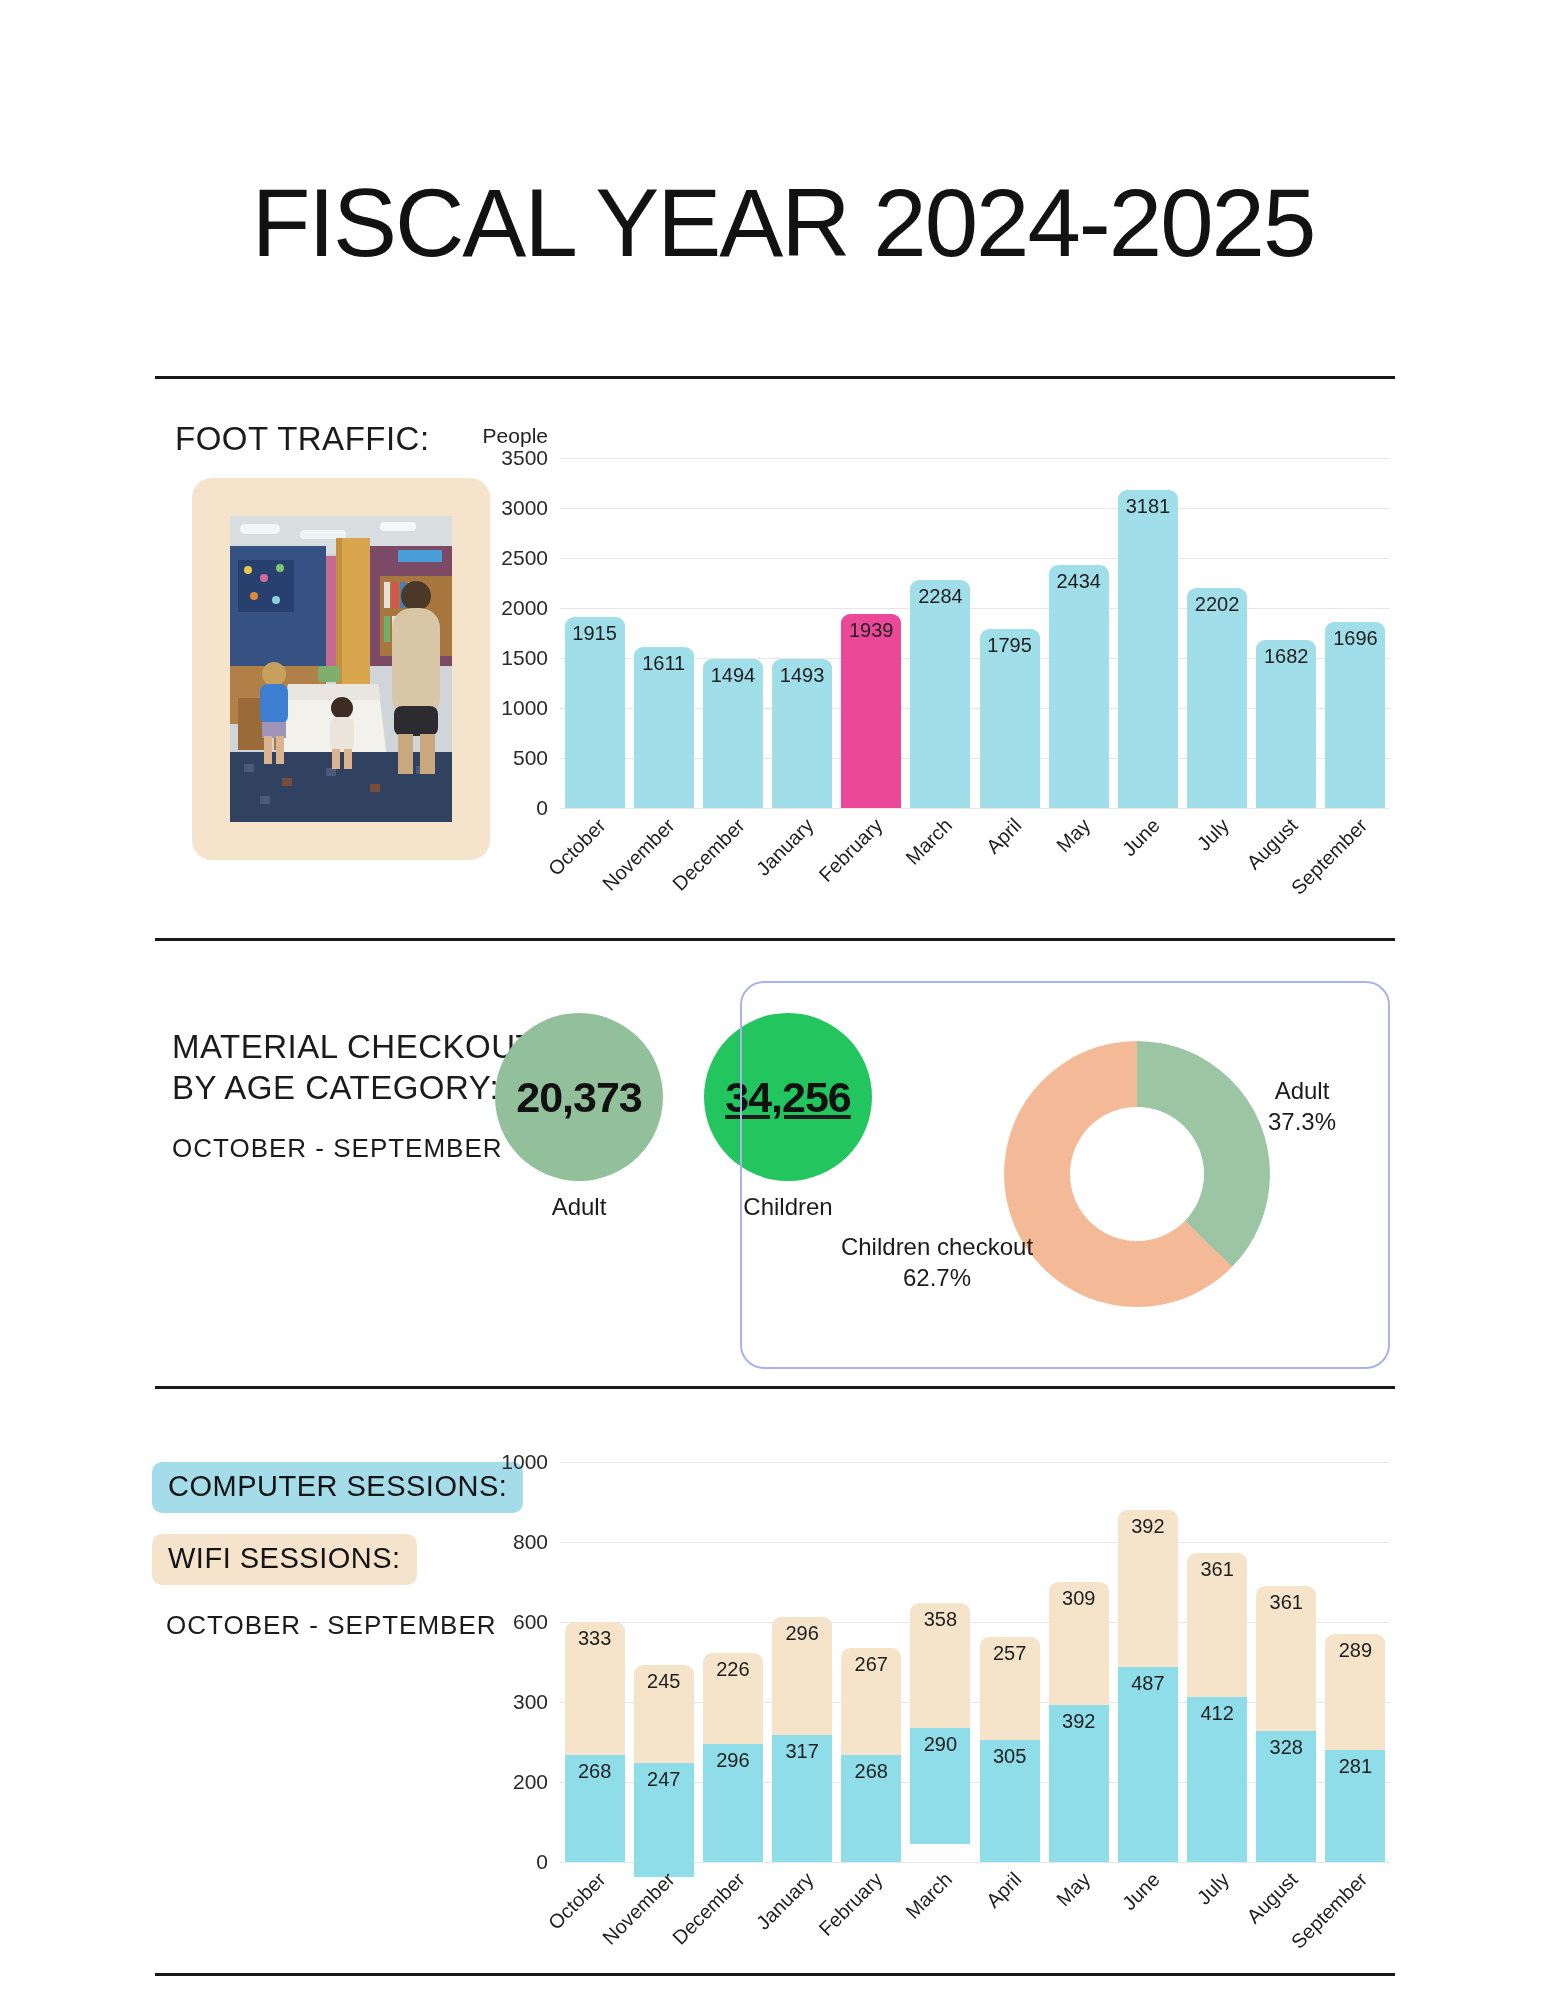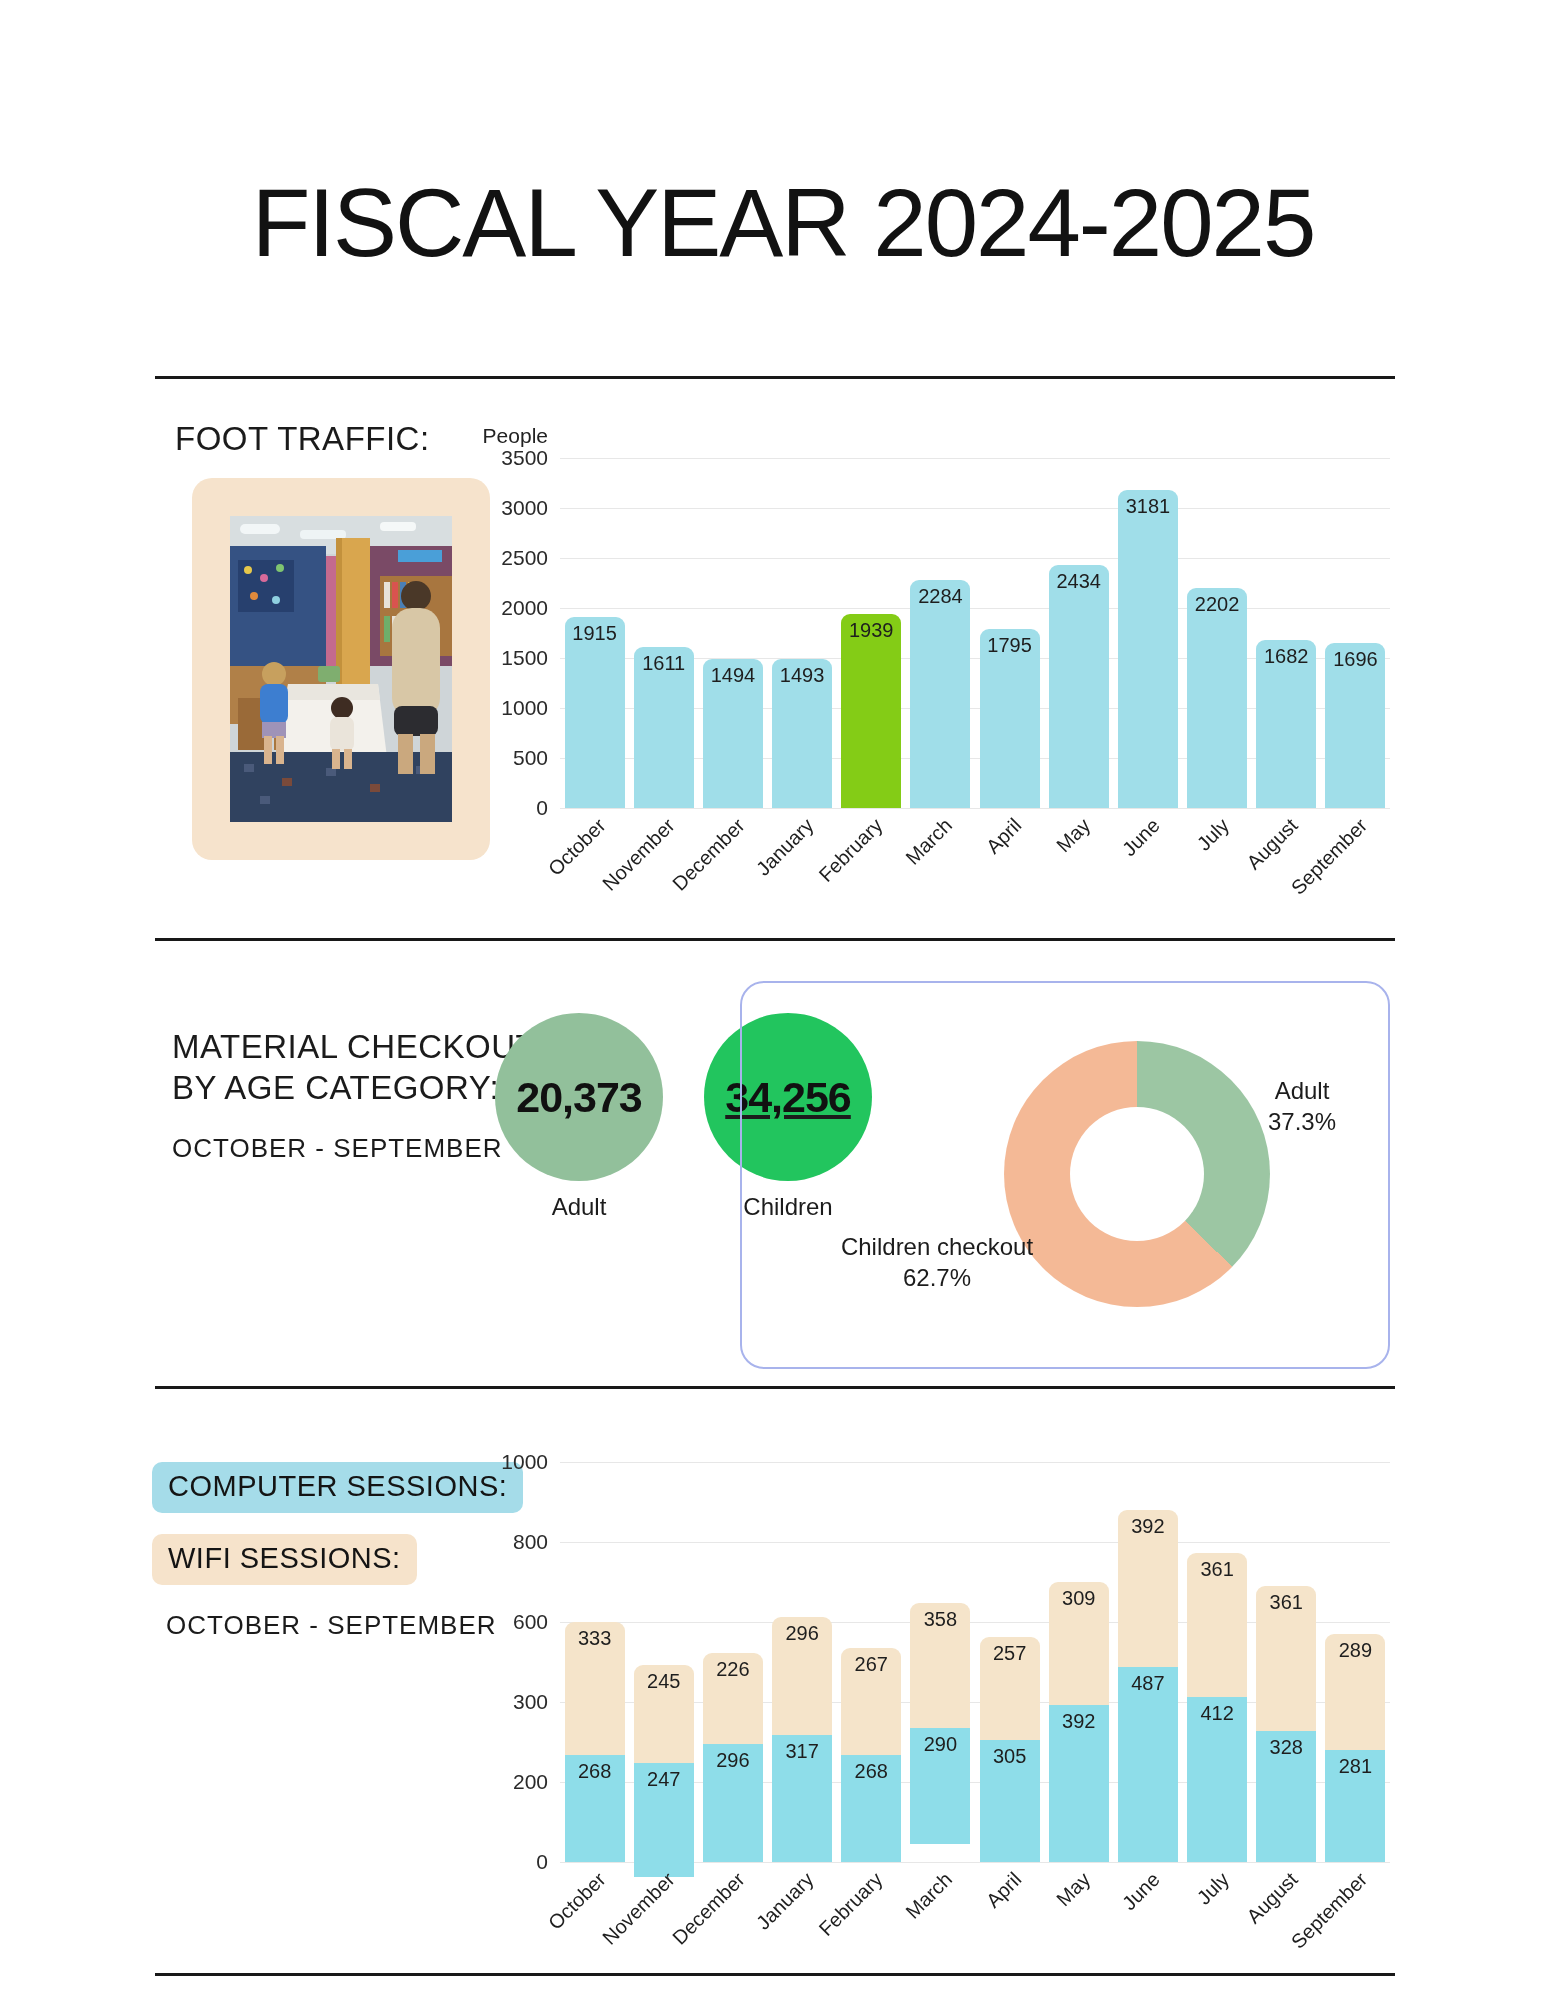--- a/index.html
+++ b/index.html
@@ -167,42 +167,42 @@
       </div>
       <div class="bar" style="left: 73.75px; width: 60px; height: 161.1px; background: rgb(160, 222, 233);">
         <span class="bar-val">1611</span>
       </div>
       <div class="bar" style="left: 142.917px; width: 60px; height: 149.4px; background: rgb(160, 222, 233);">
         <span class="bar-val">1494</span>
       </div>
       <div class="bar" style="left: 212.083px; width: 60px; height: 149.3px; background: rgb(160, 222, 233);">
         <span class="bar-val">1493</span>
       </div>
-      <div class="bar" style="left: 281.25px; width: 60px; height: 193.9px; background: #84cc16;">
+      <div class="bar" style="left: 281.25px; width: 60px; height: 193.9px; background: #ec4899;">
         <span class="bar-val">1939</span>
       </div>
       <div class="bar" style="left: 350.417px; width: 60px; height: 228.4px; background: rgb(160, 222, 233);">
         <span class="bar-val">2284</span>
       </div>
       <div class="bar" style="left: 419.583px; width: 60px; height: 179.5px; background: rgb(160, 222, 233);">
         <span class="bar-val">1795</span>
       </div>
       <div class="bar" style="left: 488.75px; width: 60px; height: 243.4px; background: rgb(160, 222, 233);">
         <span class="bar-val">2434</span>
       </div>
       <div class="bar" style="left: 557.917px; width: 60px; height: 318.1px; background: rgb(160, 222, 233);">
         <span class="bar-val">3181</span>
       </div>
       <div class="bar" style="left: 627.083px; width: 60px; height: 220.2px; background: rgb(160, 222, 233);">
         <span class="bar-val">2202</span>
       </div>
       <div class="bar" style="left: 696.25px; width: 60px; height: 168.2px; background: rgb(160, 222, 233);">
         <span class="bar-val">1682</span>
       </div>
-      <div class="bar" style="left: 765.417px; width: 60px; height: 165px; background: rgb(160, 222, 233);">
+      <div class="bar" style="left: 765.417px; width: 60px; height: 186px; background: rgb(160, 222, 233);">
         <span class="bar-val">1696</span>
       </div>
     </div>
   <div class="xlabels" id="ft-xlabels">
       <div class="xwrap" style="left: 34.5833px;">
         <span class="xlabel">October</span>
       </div>
       <div class="xwrap" style="left: 103.75px;">
         <span class="xlabel">November</span>
       </div>

